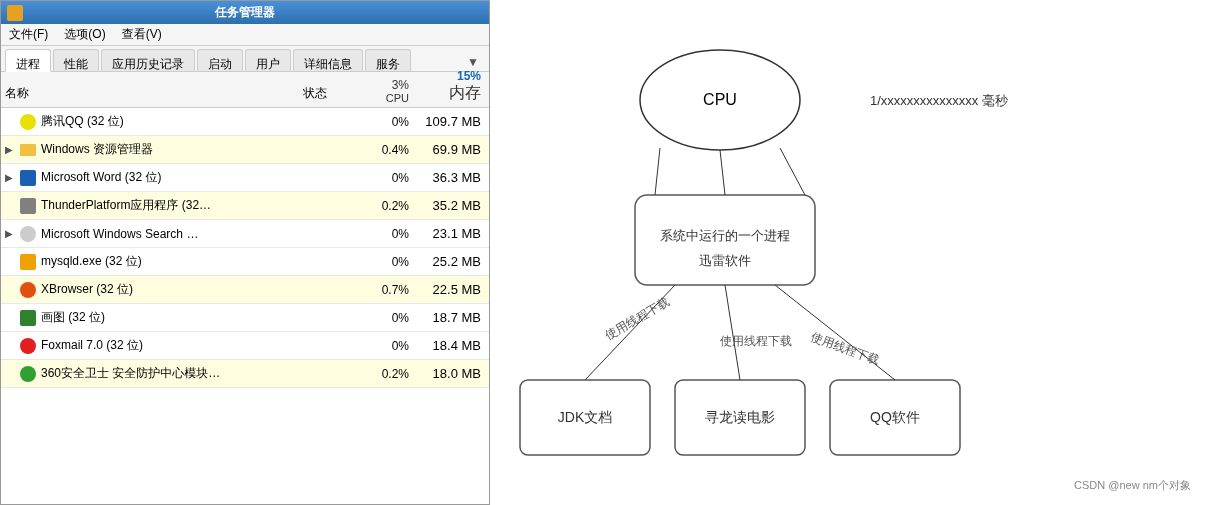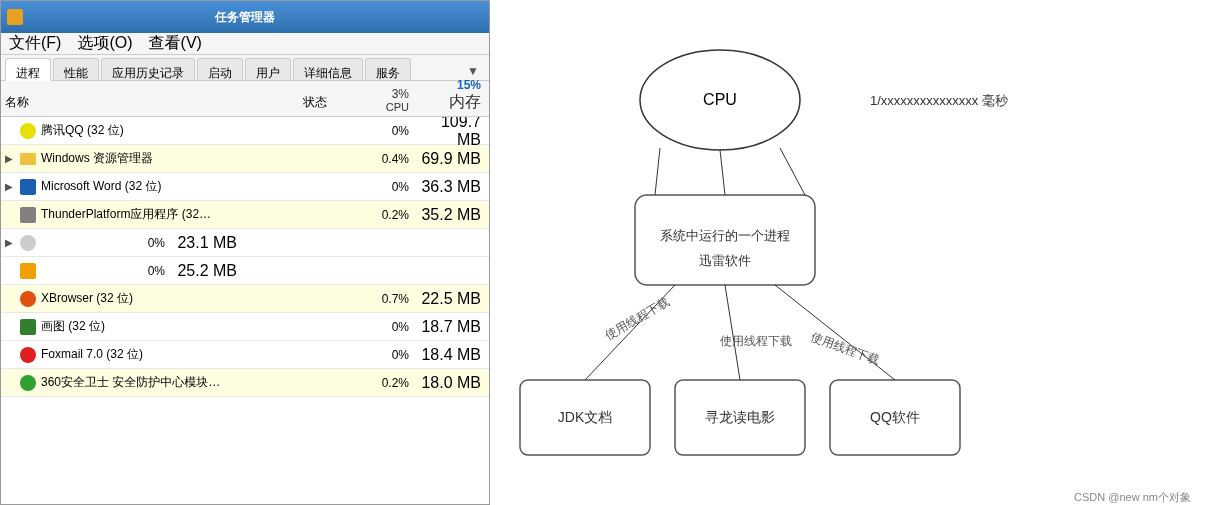--- a/index.html
+++ b/index.html
@@ -28,21 +28,21 @@
       background: linear-gradient(to bottom, #4a90d9, #2d6fad);
       color: white;
       text-align: center;
       padding: 4px 0;
       font-size: 12px;
       font-weight: bold;
       display: flex;
       align-items: center;
       justify-content: center;
       position: relative;
-      height: 32px;
+      height: 23px;
     }
 
     .title-bar-icon {
       position: absolute;
       left: 6px;
       width: 16px;
       height: 16px;
       background: #e8a020;
       border-radius: 2px;
     }
@@ -51,21 +51,21 @@
       background: #f5f5f5;
       border-bottom: 1px solid #ccc;
       padding: 2px 6px;
       display: flex;
       gap: 12px;
       height: 22px;
       align-items: center;
     }
 
     .menu-item {
-      font-size: 16px;
+      font-size: 12px;
       color: #000;
       cursor: pointer;
       padding: 1px 2px;
     }
 
     .tabs-bar {
       background: #f5f5f5;
       border-bottom: 1px solid #ccc;
       padding: 3px 4px 0;
       display: flex;
@@ -221,21 +221,21 @@
     .row-cpu {
       width: 70px;
       text-align: right;
       font-size: 12px;
       padding-right: 6px;
     }
 
     .row-mem {
       width: 70px;
       text-align: right;
-      font-size: 16px;
+      font-size: 13px;
       padding-right: 4px;
     }
 
     
     .icon-qq { background: #e8e000; border-radius: 50%; width: 16px; height: 16px; }
     .icon-folder { background: #f0c040; width: 16px; height: 12px; border-radius: 1px; }
     .icon-thunder { background: #1a9be0; width: 16px; height: 16px; border-radius: 2px; }
     .icon-word { background: #1a5fb4; width: 16px; height: 16px; border-radius: 2px; }
     .icon-platform { background: #808080; width: 16px; height: 16px; border-radius: 2px; }
     .icon-search { background: #cccccc; width: 16px; height: 16px; border-radius: 50%; }
@@ -256,21 +256,21 @@
     .diagram-svg {
       position: absolute;
       top: 0;
       left: 0;
       width: 100%;
       height: 100%;
     }
 
     .watermark {
       position: absolute;
-      bottom: 0;
+      bottom: 12px;
       right: 14px;
       font-size: 11px;
       color: #888;
     }
   </style>
 </head>
 <body>
 
 <div class="task-manager">
 
@@ -358,30 +358,32 @@
       <div class="row-status"></div>
       <div class="row-cpu">0.2%</div>
       <div class="row-mem">35.2 MB</div>
     </div>
 
     <div class="table-row">
       <div class="row-expander">▶</div>
       <div class="row-icon">
           <div class="icon-search"></div>
         </div>
+      <div class="row-name">Microsoft Windows Search …</div>
       <div class="row-status"></div>
       <div class="row-cpu">0%</div>
       <div class="row-mem">23.1 MB</div>
     </div>
 
     <div class="table-row">
       <div class="row-expander"></div>
       <div class="row-icon">
           <div class="icon-mysql"></div>
         </div>
+      <div class="row-name">mysqld.exe (32 位)</div>
       <div class="row-status"></div>
       <div class="row-cpu">0%</div>
       <div class="row-mem">25.2 MB</div>
     </div>
 
     <div class="table-row highlighted">
       <div class="row-expander"></div>
       <div class="row-icon">
           <div class="icon-xbrowser"></div>
         </div>

